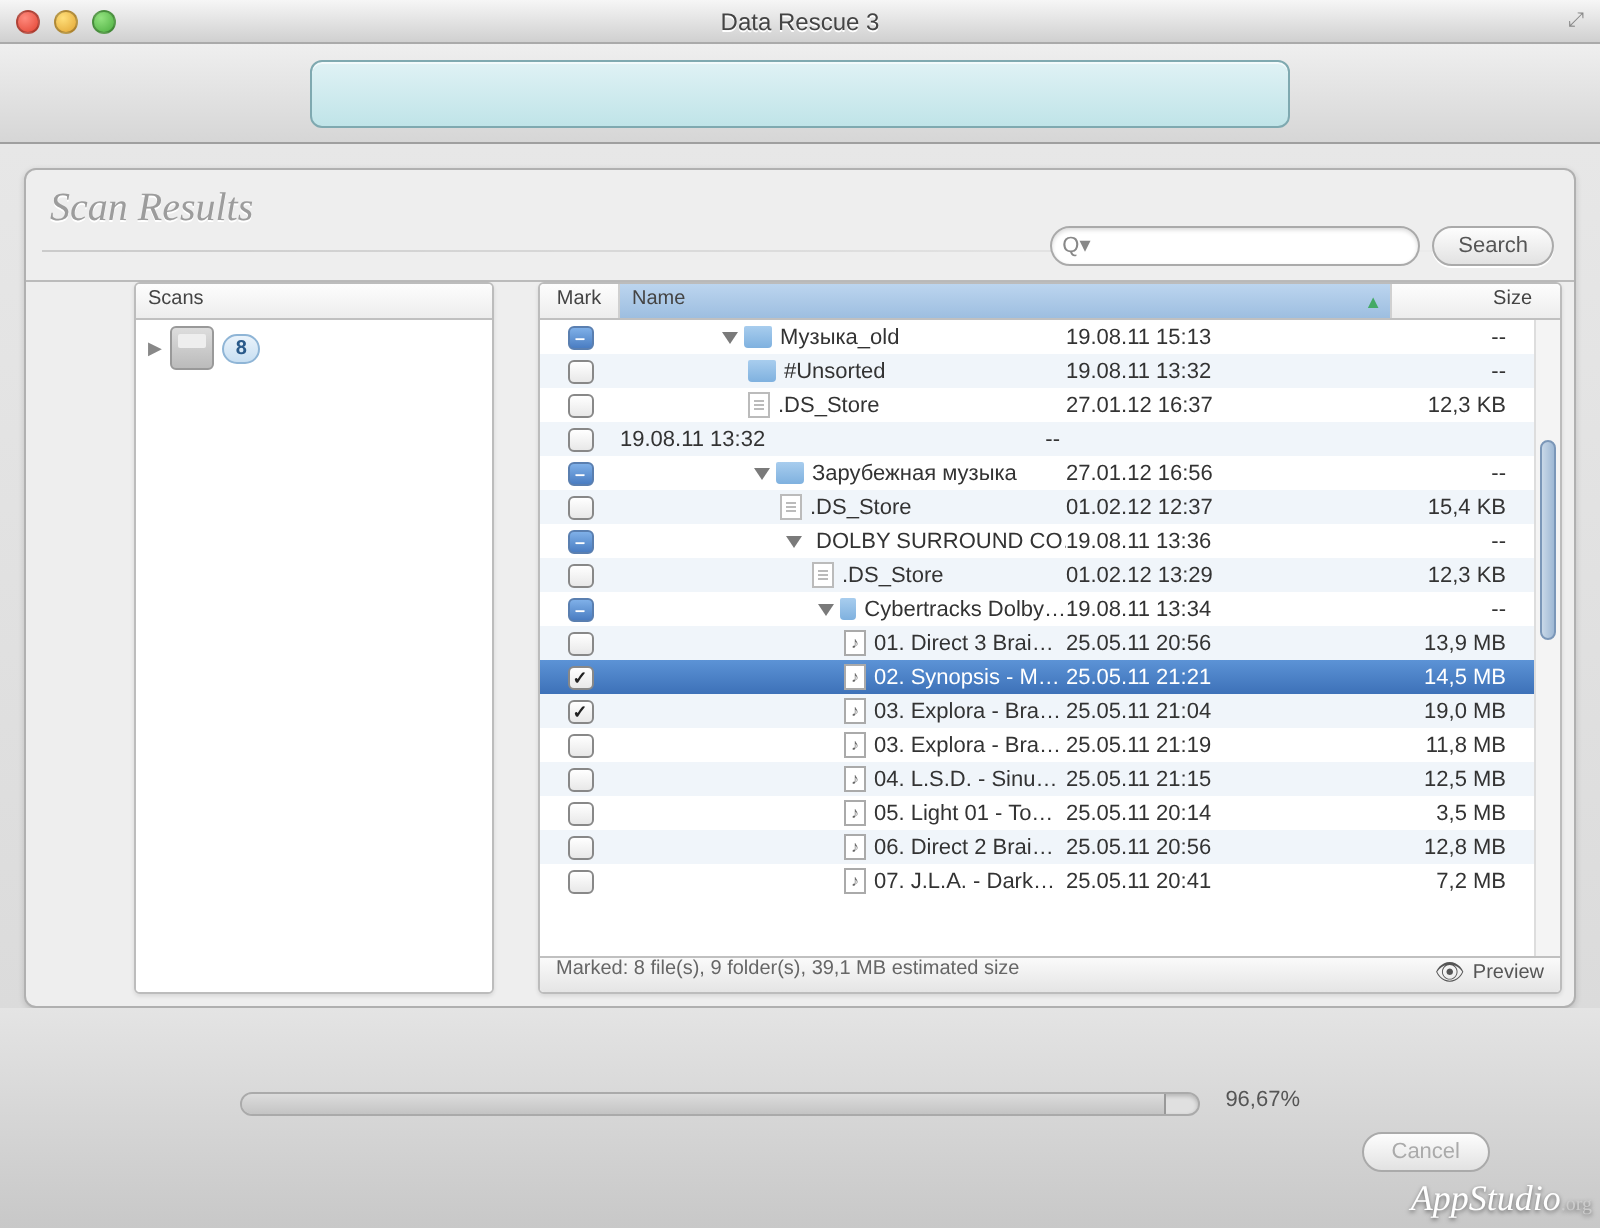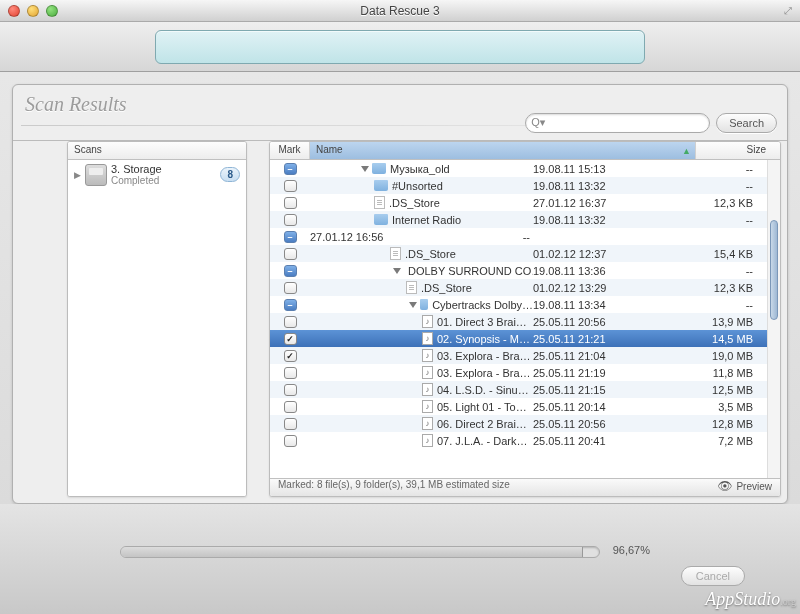--- a/index.html
+++ b/index.html
@@ -308,24 +308,20 @@
 
     <div class="panels">
       <div class="panel left">
         <div class="col-header">
           <div class="cell" style="flex:1;border-right:none;">Scans</div>
         </div>
         <div class="left-body">
           <div class="left-item">
             <span class="disc">▶</span>
             <span class="drive-icon"></span>
-            <span class="txt">
-              <div class="name">3. Storage</div>
-              <div class="sub">Completed</div>
-            </span>
             <span class="badge">8</span>
           </div>
         </div>
       </div>
 
       <div class="panel right">
         <div class="col-header">
           <div class="cell mark">Mark</div>
           <div class="cell name sorted">
             <span>Name</span>
@@ -366,30 +362,31 @@
                   <span class="doc-icon"></span>
                   <span>.DS_Store</span>
                 </div>
                 <div class="date-col">27.01.12 16:37</div>
                 <div class="size-col">12,3 KB</div>
               </div>
               <div class="row alt">
                 <div class="mark-col">
                   <span class="cbox"></span>
                 </div>
-                <div class="name-col" style="padding-left: 64px;">
-                  <span class="folder-icon"></span>
-                  <span>Internet Radio</span>
-                </div>
                 <div class="date-col">19.08.11 13:32</div>
                 <div class="size-col">--</div>
               </div>
               <div class="row">
                 <div class="mark-col">
                   <span class="cbox minus"></span>
+                </div>
+                <div class="name-col" style="padding-left: 64px;">
+                  <span class="disc-tri"></span>
+                  <span class="folder-icon"></span>
+                  <span>Зарубежная музыка</span>
                 </div>
                 <div class="date-col">27.01.12 16:56</div>
                 <div class="size-col">--</div>
               </div>
               <div class="row alt">
                 <div class="mark-col">
                   <span class="cbox"></span>
                 </div>
                 <div class="name-col" style="padding-left: 80px;">
                   <span class="doc-icon"></span>

